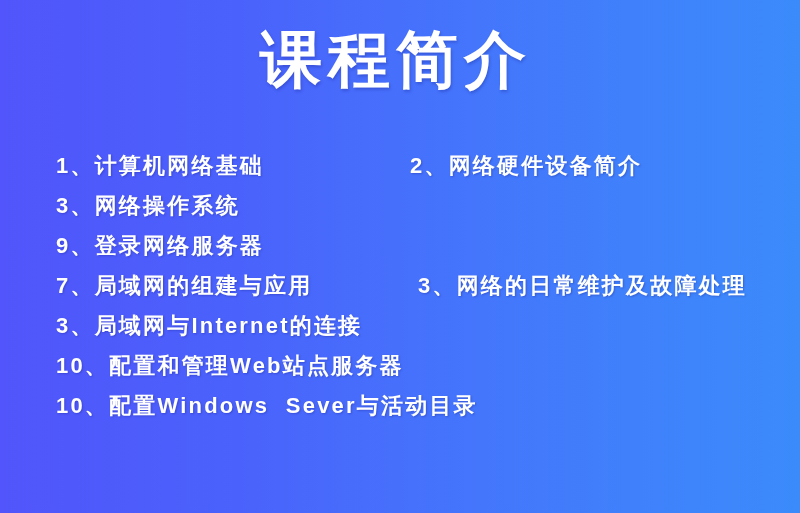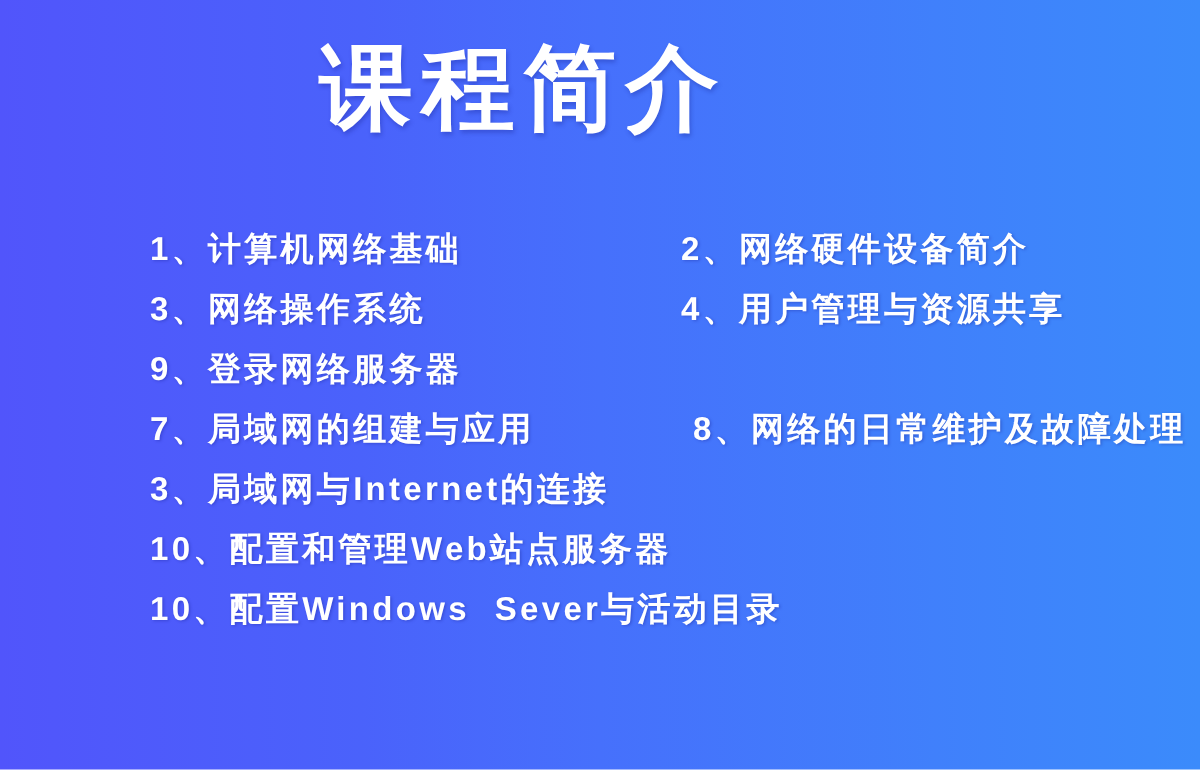--- a/index.html
+++ b/index.html
@@ -31,20 +31,21 @@
     width: 692px;
     text-align: center;
     color: #ffffff;
     font-size: 62px;
     font-weight: bold;
     letter-spacing: 6px;
     line-height: 76px;
     text-indent: 6px;
     text-shadow: 1px 2px 3px rgba(20, 30, 140, 0.30);
     white-space: nowrap;
+    padding-left: 47px;
   }
 
   
   #course-list {
     position: absolute;
     top: 150px;
     left: 0;
     width: 800px;
   }
 
@@ -57,21 +58,20 @@
     position: absolute;
     top: 0;
     height: 40px;
     line-height: 31px;
     color: #ffffff;
     font-size: 22px;
     font-weight: bold;
     letter-spacing: 2.2px;
     white-space: pre;
     text-shadow: 1px 1px 2px rgba(25, 35, 150, 0.35);
-    margin-left: 44px;
   }
 
   .col-left  { left: 56px; }
   .col-right { left: 410px; text-align: center; }
   .col-right-indent { left: 418px; }
   .col-wide  { left: 56px; }
 </style>
 </head>
 <body>
 
@@ -81,30 +81,29 @@
 
   <div id="course-list">
 
     <div class="course-row">
       <div class="course-item col-left">1、计算机网络基础</div>
       <div class="course-item col-right">2、网络硬件设备简介</div>
     </div>
 
     <div class="course-row">
       <div class="course-item col-left">3、网络操作系统</div>
-      <div class="course-item col-right">4、用户管理与资源共享</div>
     </div>
 
     <div class="course-row">
       <div class="course-item col-left">9、登录网络服务器</div>
     </div>
 
     <div class="course-row">
       <div class="course-item col-left">7、局域网的组建与应用</div>
-      <div class="course-item col-right-indent">8、网络的日常维护及故障处理</div>
+      <div class="course-item col-right-indent">3、网络的日常维护及故障处理</div>
     </div>
 
     <div class="course-row">
       <div class="course-item col-wide">3、局域网与Internet的连接</div>
     </div>
 
     <div class="course-row">
       <div class="course-item col-wide">10、配置和管理Web站点服务器</div>
     </div>
 

